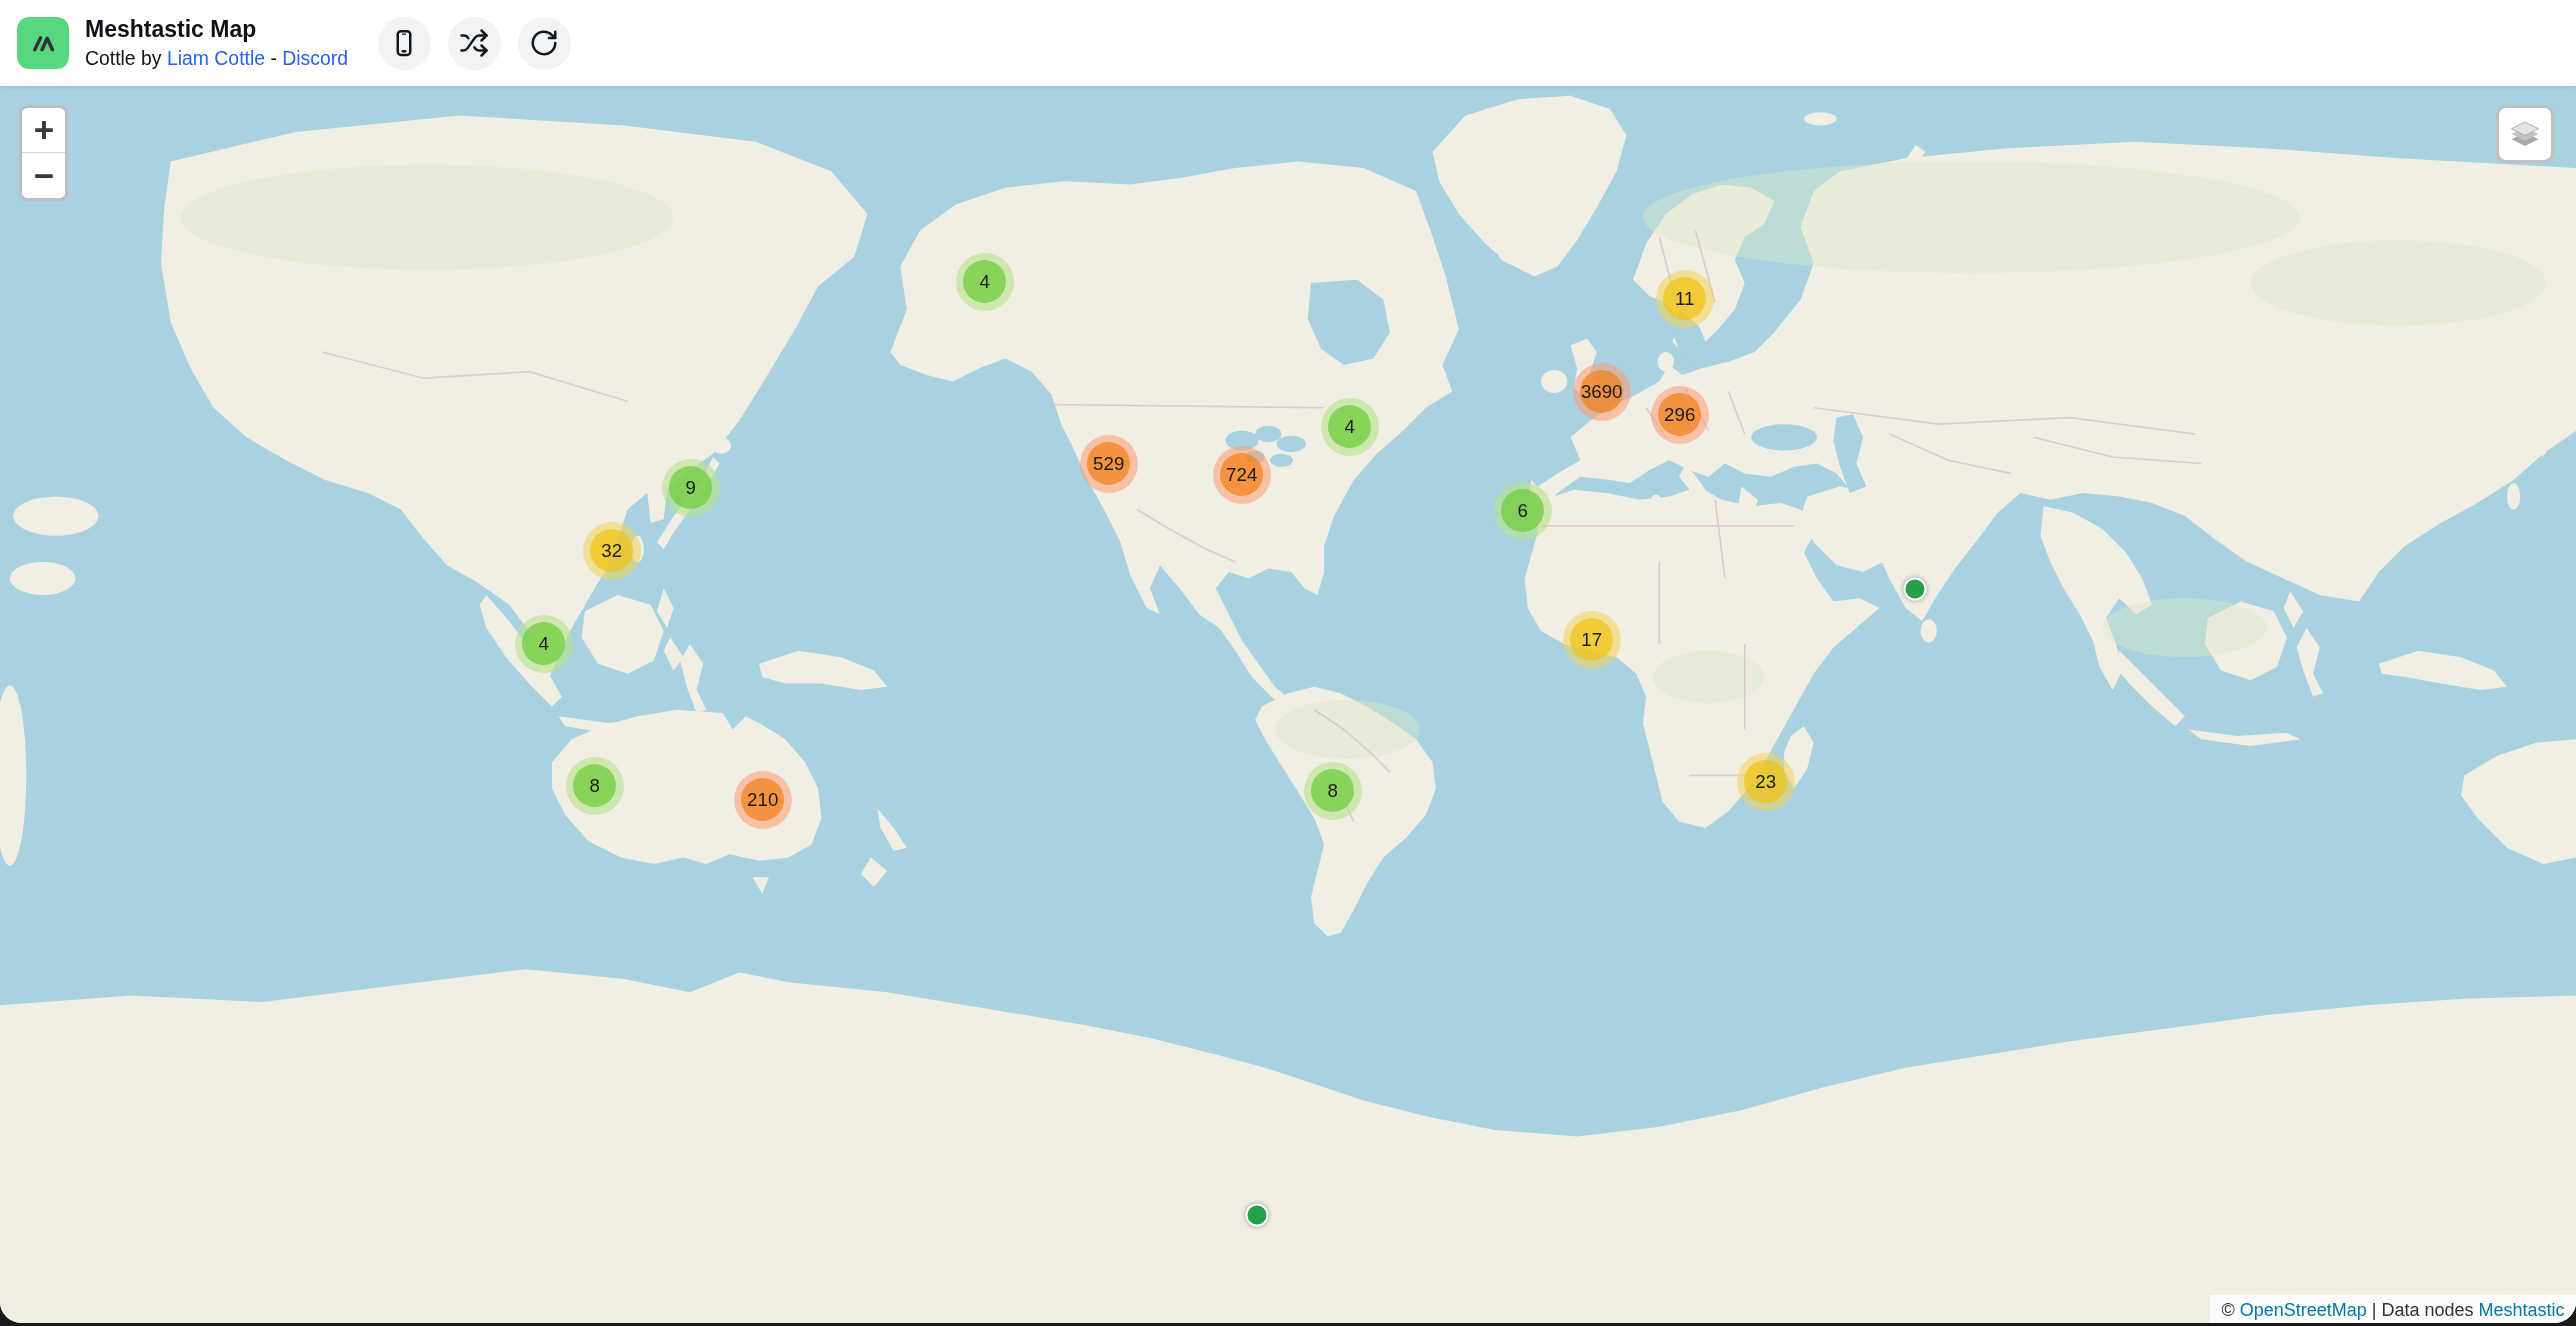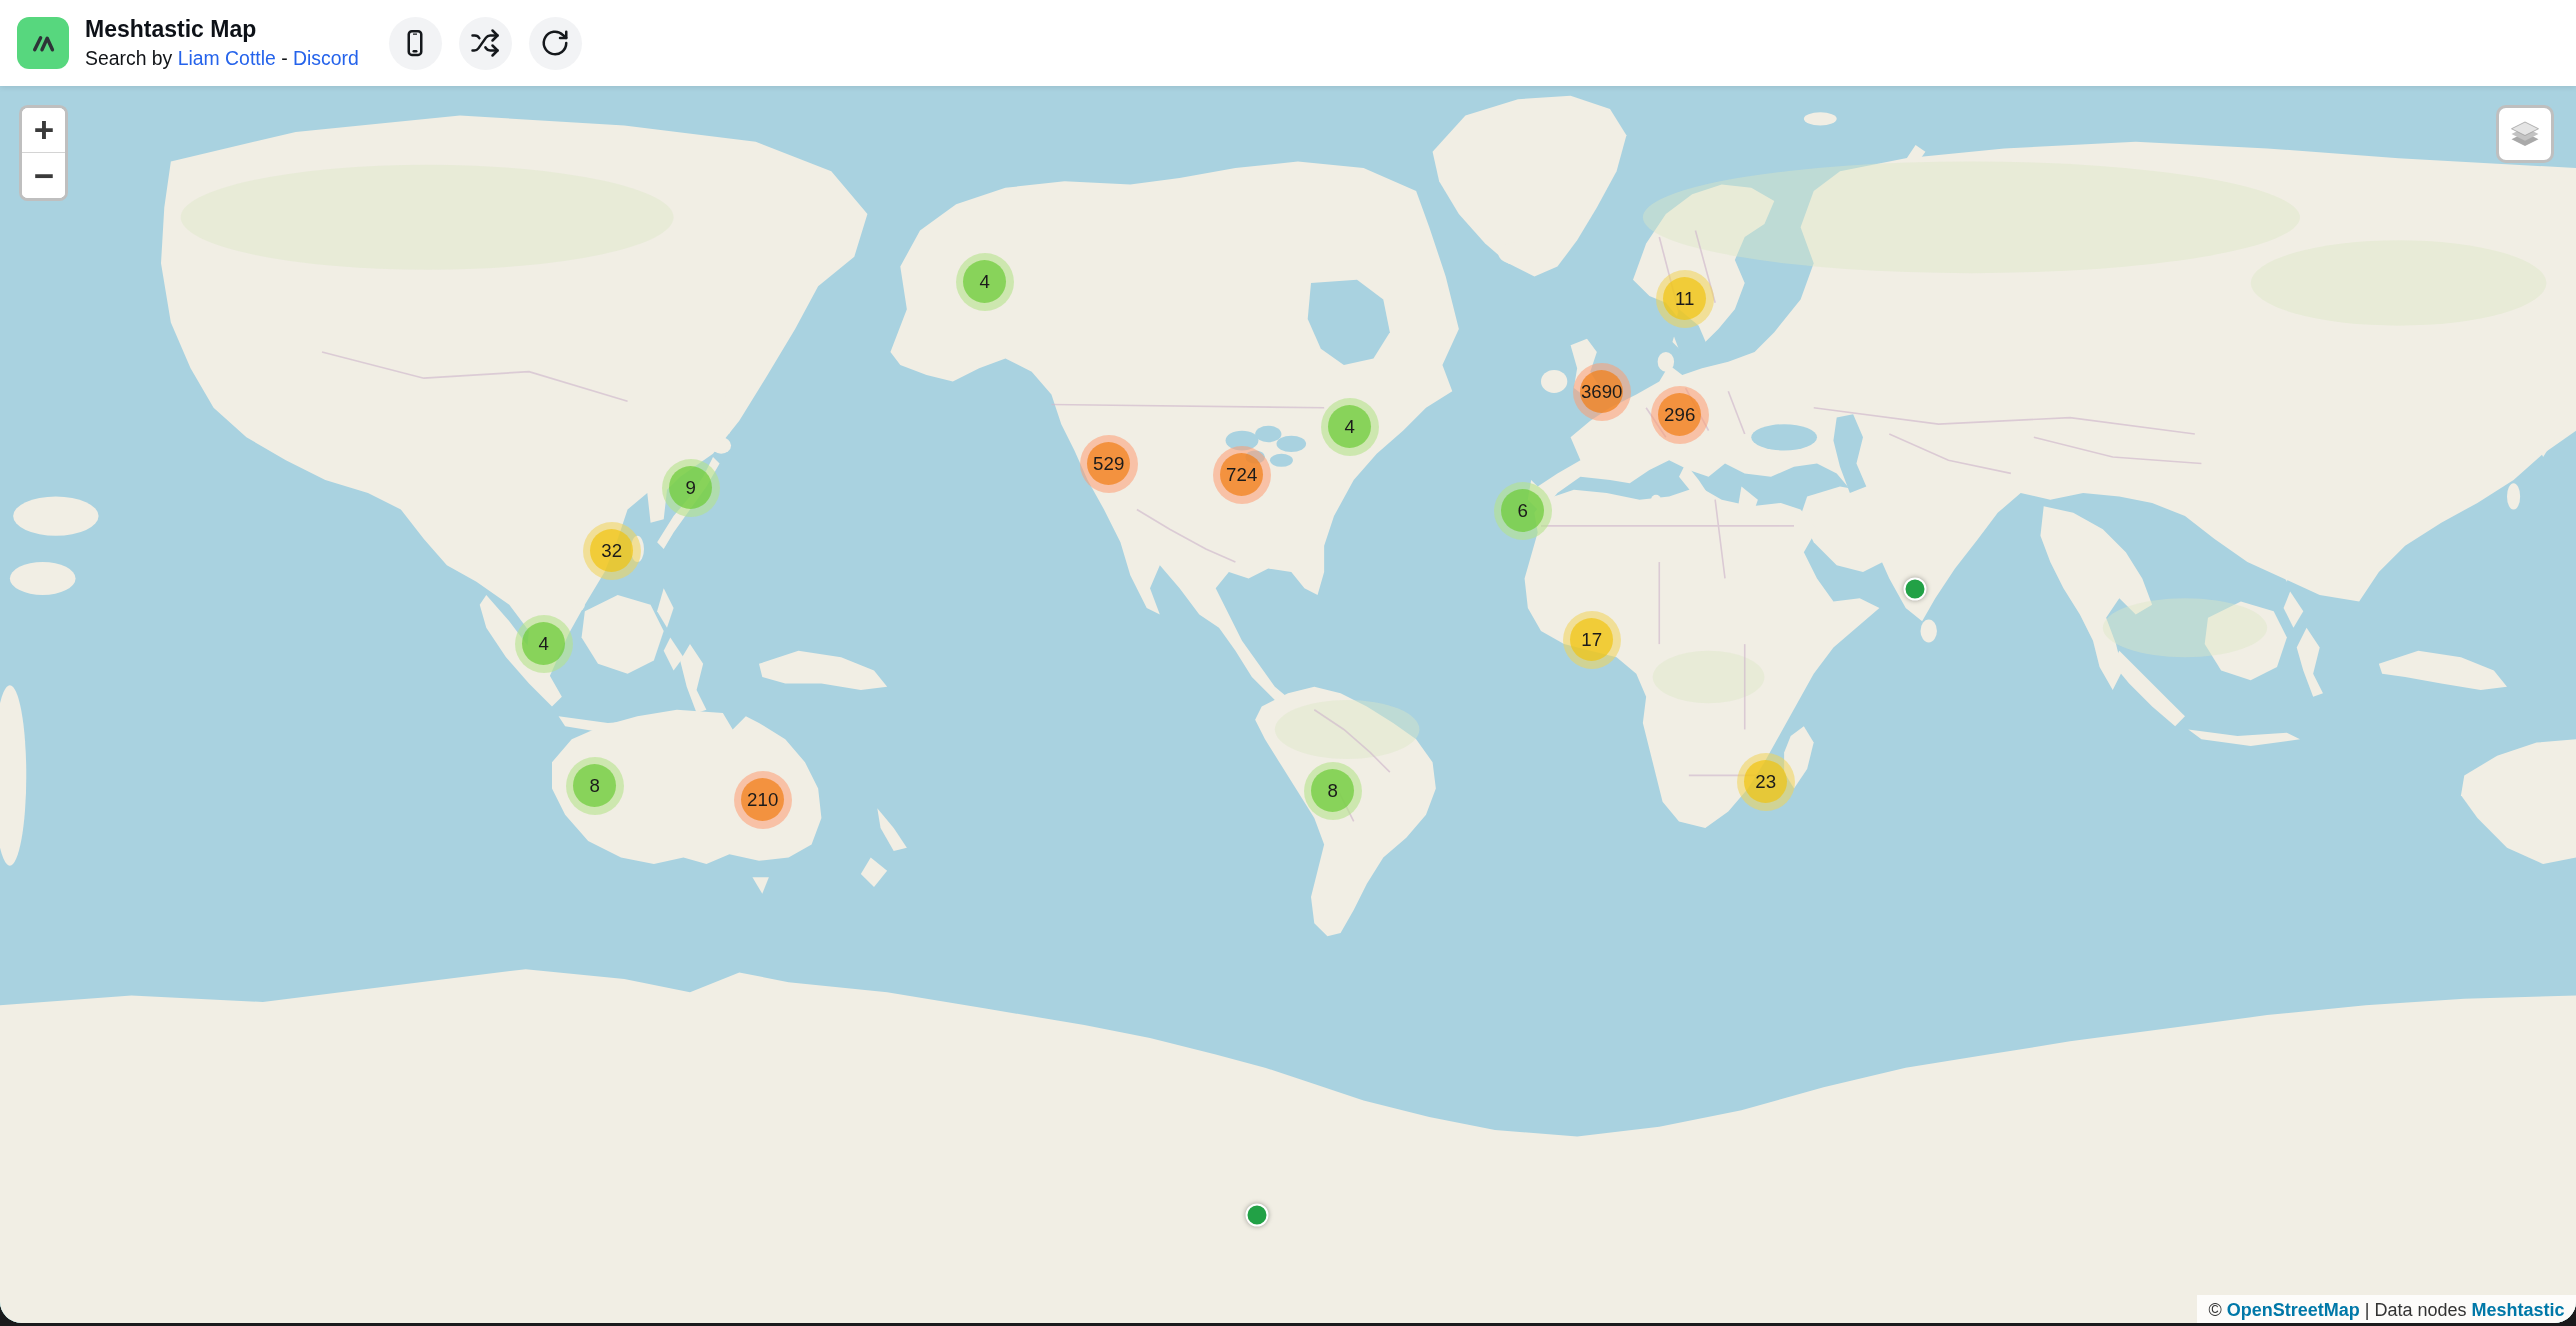--- a/index.html
+++ b/index.html
@@ -40,38 +40,38 @@
   .zoom-ctl{position:absolute;left:19.4px;top:19.4px;z-index:10;background:#ffffff;
         border:3.6px solid rgba(0,0,0,.25);border-radius:8.6px;width:43px;overflow:hidden;}
   .zoom-btn{width:43px;height:45px;background:#fff;border:none;font-size:35px;font-weight:700;
         color:#3a3a3a;cursor:pointer;line-height:42px;padding:0;font-family:"Liberation Sans",sans-serif;}
   .zoom-btn:first-child{border-bottom:1.4px solid #d4d4d4;}
   .layers-ctl{position:absolute;right:21.6px;top:19.4px;z-index:10;width:52px;height:52px;
         background:#fff;border:3.6px solid rgba(0,0,0,.25);border-radius:10px;cursor:pointer;
         display:flex;align-items:center;justify-content:center;}
   .attribution{position:absolute;right:0;bottom:0;z-index:10;background:rgba(255,255,255,.82);
         font-size:18px;color:#333;padding:5px 11.5px 6.5px 11.5px;white-space:nowrap;}
-  .attribution a{color:#0078a8;text-decoration:none;cursor:pointer;font-weight:bold;}
+  .attribution a{color:#0078a8;text-decoration:none;cursor:pointer;}
 </style>
 </head>
 <body>
 
 <div class="app">
 
   <div class="header">
     <div class="logo">
       <svg viewBox="0 0 24 24" width="33" height="33" fill="none" stroke="#2e3338" stroke-width="2.5" stroke-linecap="round" stroke-linejoin="round">
         <path d="M5.6 16.6 L9.9 7.8"></path>
         <path d="M10.9 16.6 L14.7 8.2 L18.5 16.6"></path>
       </svg>
     </div>
     <div class="title-block">
       <div class="app-title">Meshtastic Map</div>
       <div class="app-subtitle">
-        <span>Search by</span>
+        <span>Cottle by</span>
         <span class="link">Liam Cottle</span>
         <span>-</span>
         <span class="link">Discord</span>
       </div>
     </div>
     <div class="hdr-actions">
       <button class="icon-btn">
         <svg viewBox="0 0 24 24">
           <rect x="7" y="2.5" width="10" height="19" rx="2.5"></rect>
           <rect x="10.4" y="4.4" width="3.2" height="1" fill="#15181c" stroke="none"></rect>

